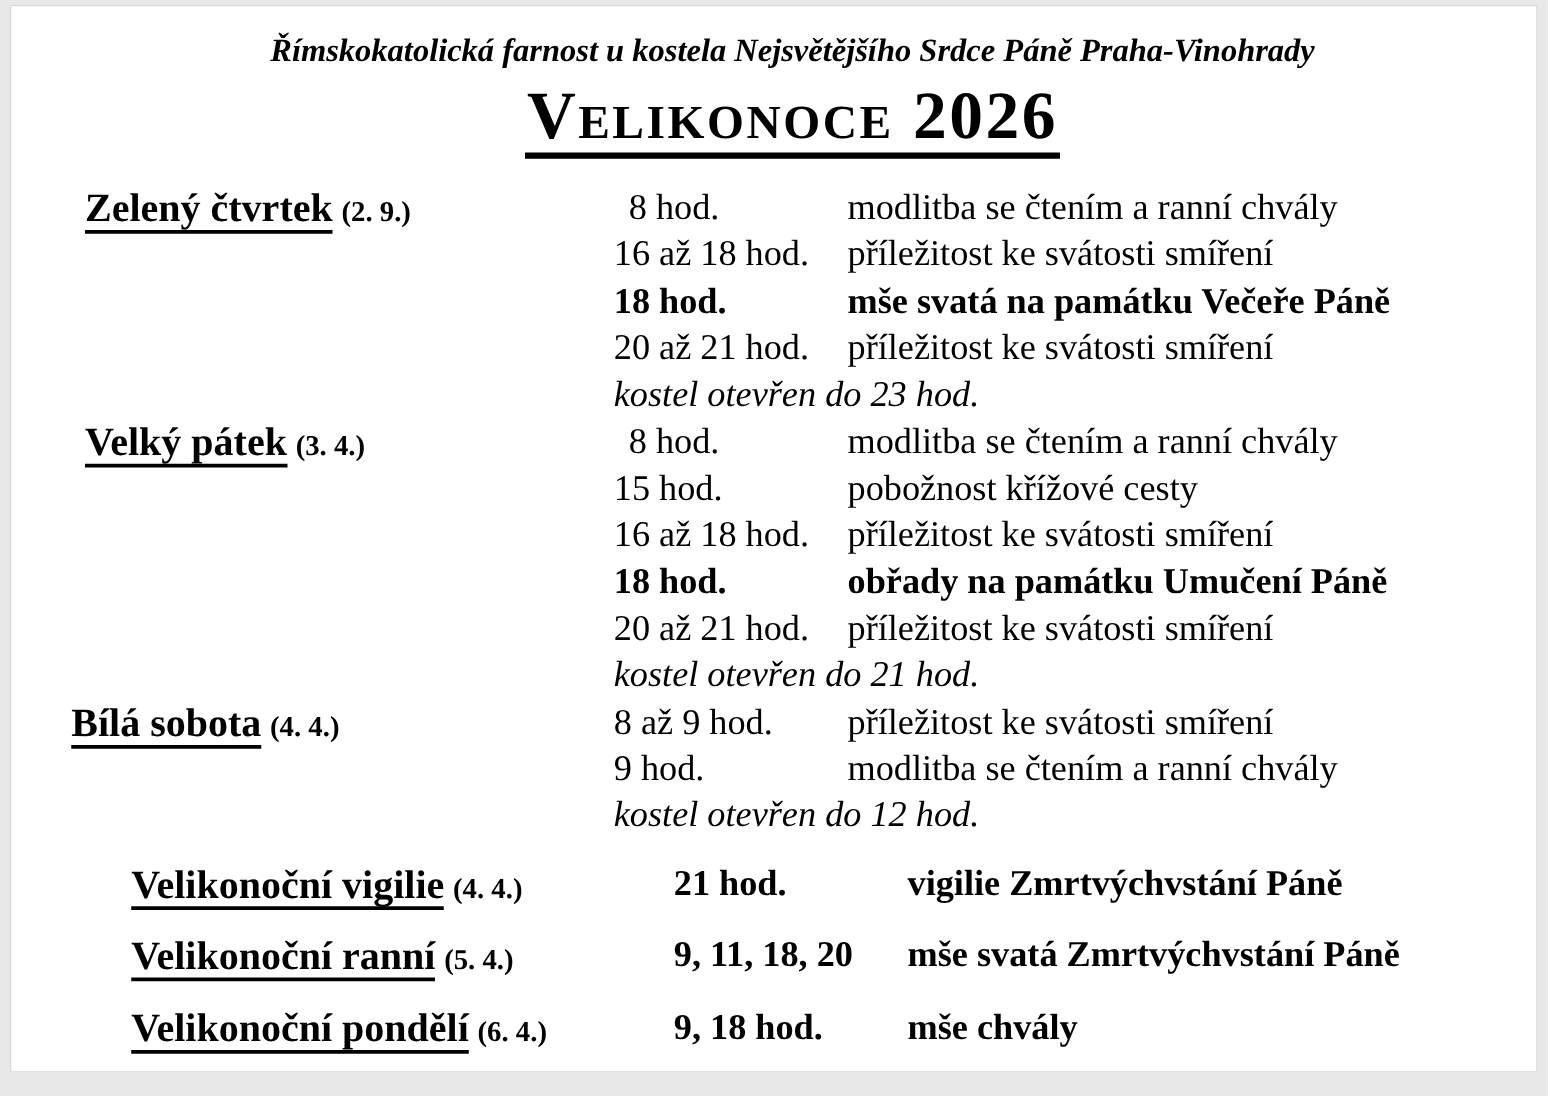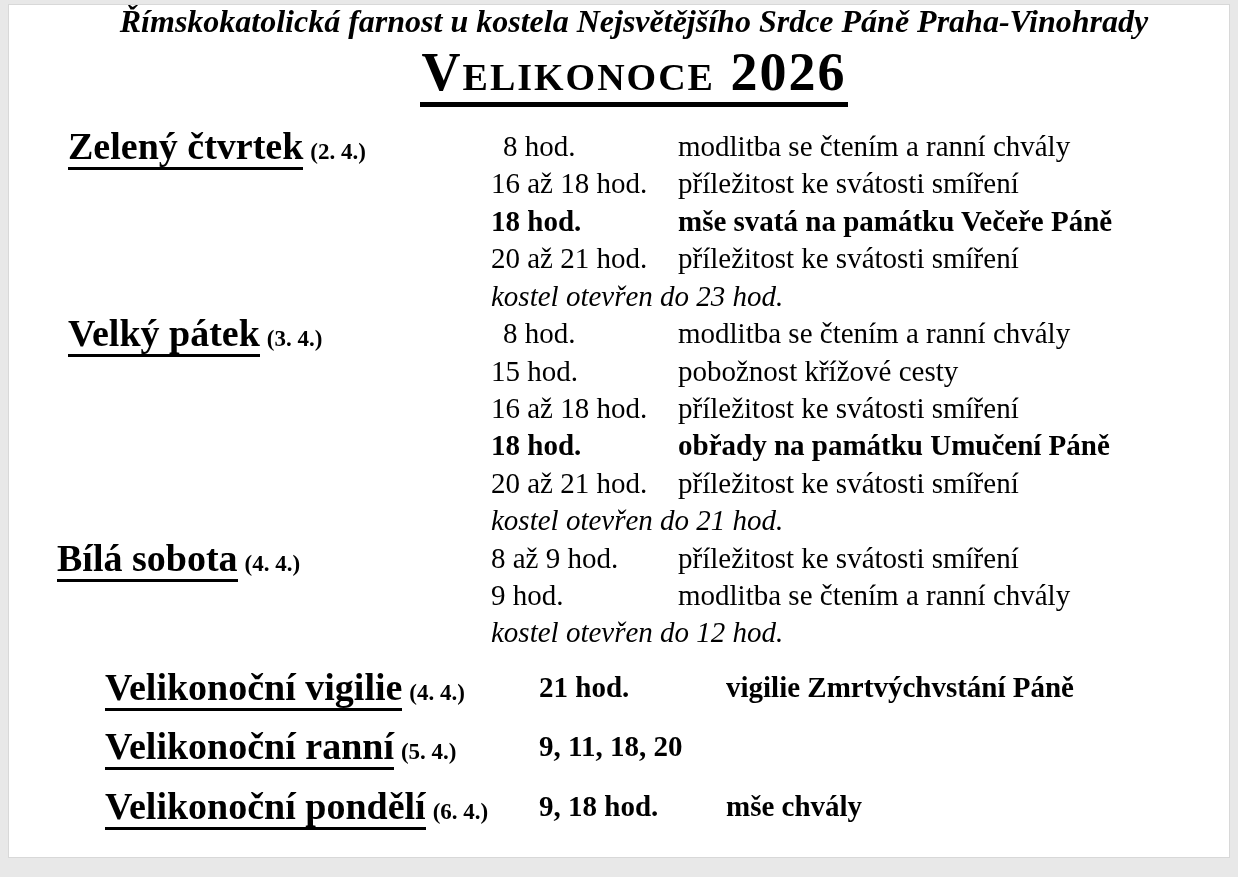--- a/index.html
+++ b/index.html
@@ -25,22 +25,23 @@
     background: #ffffff;
     border: 1px solid #d8d8d8;
     box-sizing: border-box;
     padding: 0 18px 0 48px;
     overflow: hidden;
   }
   .parish {
     text-align: center;
     font-style: italic;
     font-weight: bold;
-    font-size: 32px;
+    font-size: 26px;
     line-height: 32px;
+    margin-top: 20px;
   }
   .title-wrap {
     text-align: center;
     margin-top: 8px;
   }
   .title {
     display: inline-block;
     font-weight: bold;
     font-size: 54px;
     line-height: 1.02;
@@ -58,21 +59,21 @@
   .block.first { margin-top: 21px; }
   .block.single { margin-top: 17px; margin-left: 48px; }
   .day-cell {
     flex: 0 0 434px;
     box-sizing: border-box;
     white-space: nowrap;
   }
   .day-cell.indent { padding-left: 11px; }
   .day {
     font-weight: bold;
-    font-size: 38px;
+    font-size: 32px;
     border-bottom: 3px solid #000;
   }
   .date {
     font-weight: bold;
     font-size: 23px;
     margin-left: 7px;
   }
   .sched { flex: 1 1 auto; }
   .line { display: flex; }
   .time {
@@ -92,21 +93,21 @@
   <div class="page">
 
     <div class="parish">Římskokatolická farnost u kostela Nejsvětějšího Srdce Páně Praha-Vinohrady</div>
 
     <div class="title-wrap">
       <span class="title">Velikonoce 2026</span>
     </div>
 
     <div class="block first">
       <div class="day-cell indent">
-        <span class="day">Zelený čtvrtek</span><span class="date">(2. 4.)</span>
+        <span class="day">Zelený čtvrtek</span><span class="date">(2. 9.)</span>
       </div>
       <div class="sched">
         <div class="line">
           <span class="time sp">8 hod.</span>
           <span class="desc">modlitba se čtením a ranní chvály</span>
         </div>
         <div class="line">
           <span class="time">16 až 18 hod.</span>
           <span class="desc">příležitost ke svátosti smíření</span>
         </div>
@@ -180,20 +181,21 @@
       </div>
     </div>
 
     <div class="block single">
       <div class="day-cell">
         <span class="day">Velikonoční ranní</span><span class="date">(5. 4.)</span>
       </div>
       <div class="sched">
         <div class="line bold">
           <span class="time">9, 11, 18, 20</span>
+          <span class="desc">mše svatá Zmrtvýchvstání Páně</span>
         </div>
       </div>
     </div>
 
     <div class="block single">
       <div class="day-cell">
         <span class="day">Velikonoční pondělí</span><span class="date">(6. 4.)</span>
       </div>
       <div class="sched">
         <div class="line bold">

